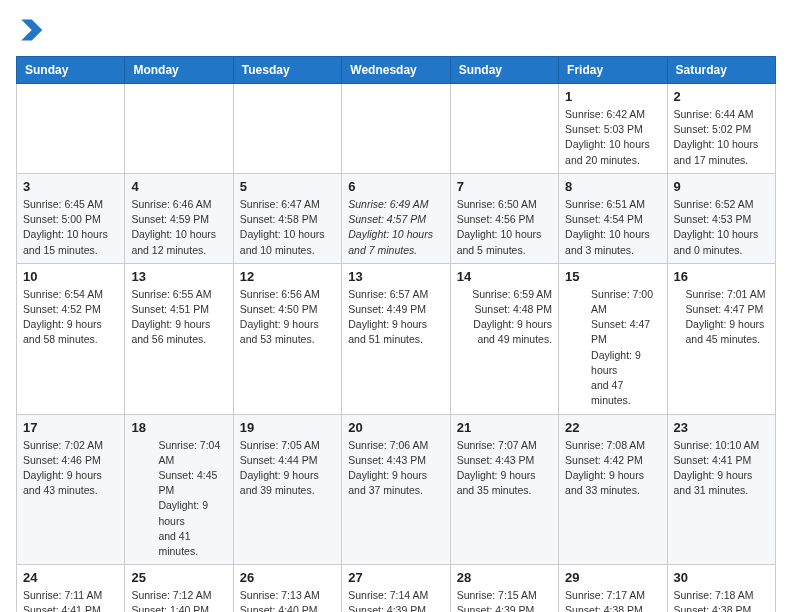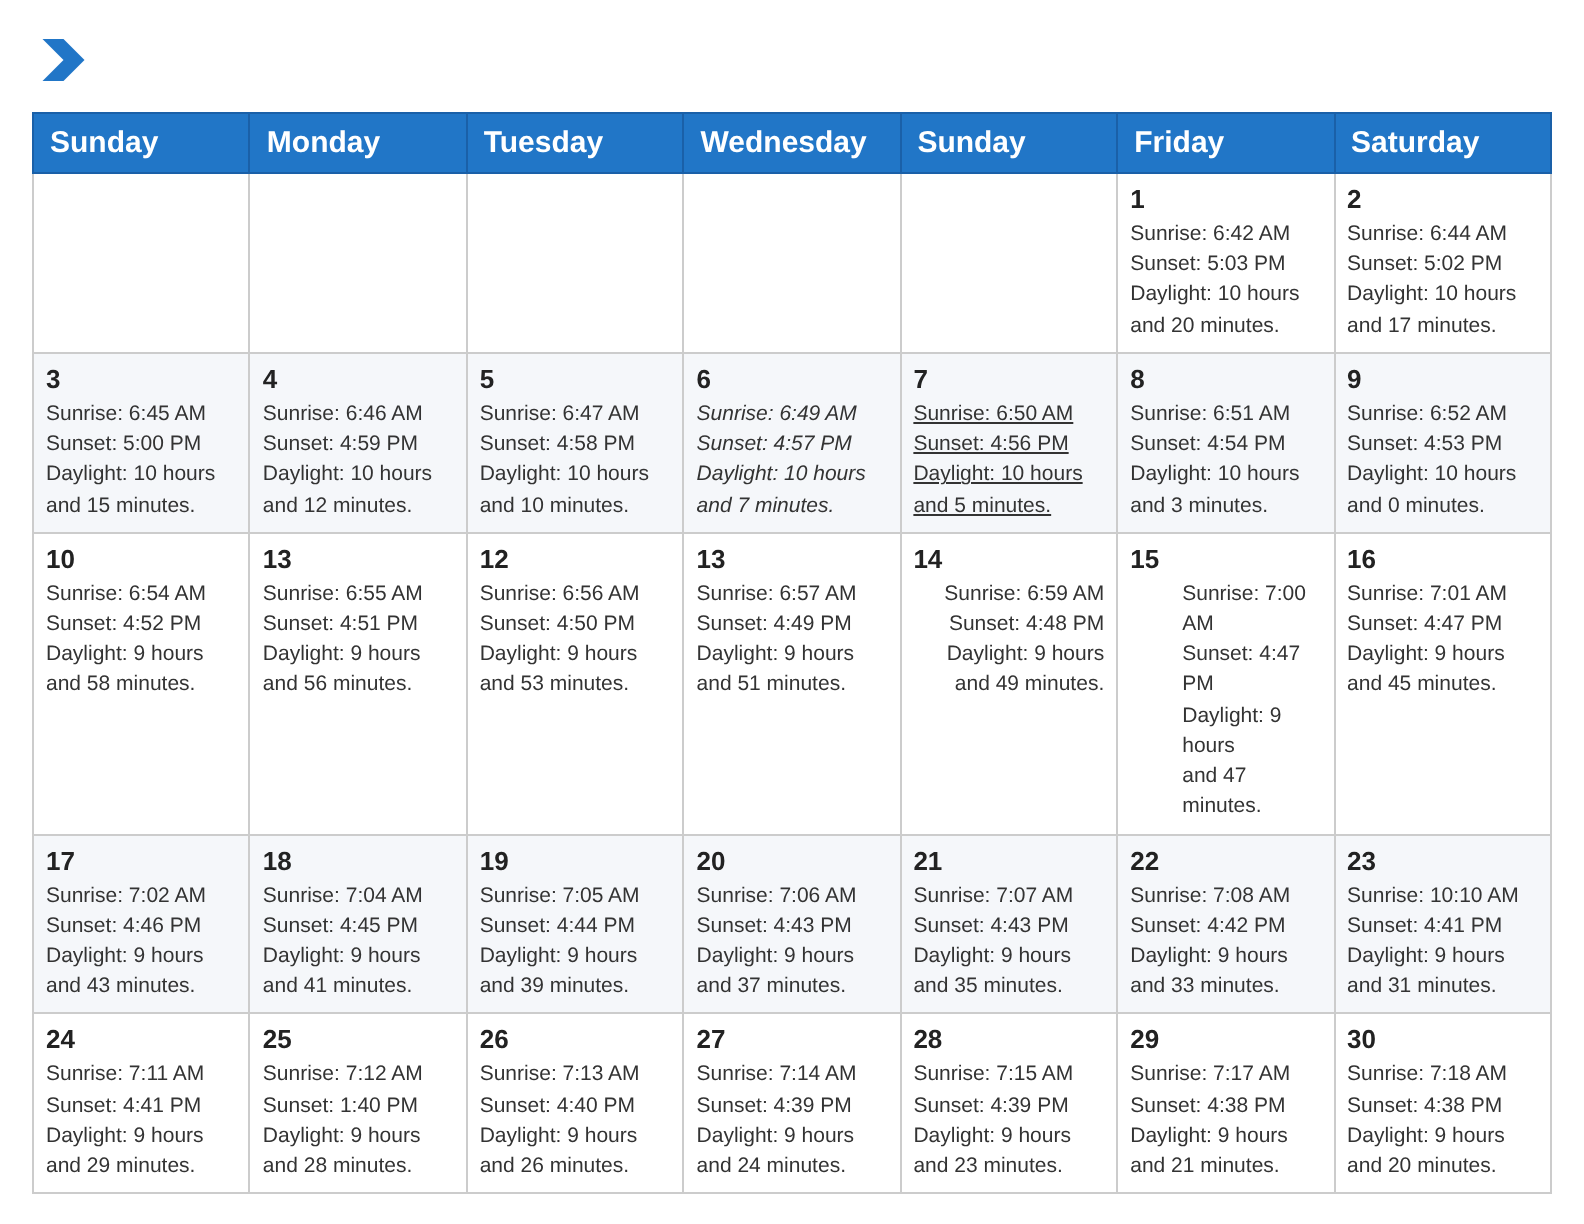--- a/index.html
+++ b/index.html
@@ -45,21 +45,21 @@
     .calendar {
       width: 100%;
       border-collapse: collapse;
       font-size: 11px;
     }
     .calendar th {
       background: #2176c7;
       color: #fff;
       text-align: left;
       padding: 6px 8px;
-      font-size: 15px;
+      font-size: 12px;
       font-weight: bold;
       border: 1px solid #1a60a8;
     }
     .calendar td {
       border: 1px solid #ccc;
       vertical-align: top;
       padding: 5px 6px;
       width: 108px;
       min-height: 80px;
       background: #fff;
@@ -161,21 +161,21 @@
         </td>
         <td>
           <div class="day-number">6</div>
           <div class="day-info" style="white-space: pre-line; font-style: italic;">Sunrise: 6:49 AM
 Sunset: 4:57 PM
 Daylight: 10 hours
 and 7 minutes.</div>
         </td>
         <td>
           <div class="day-number">7</div>
-          <div class="day-info" style="white-space: pre-line; text-decoration: underline;">Sunrise: 6:50 AM
+          <div class="day-info" style="white-space: pre-line;">Sunrise: 6:50 AM
 Sunset: 4:56 PM
 Daylight: 10 hours
 and 5 minutes.</div>
         </td>
         <td>
           <div class="day-number">8</div>
           <div class="day-info" style="white-space: pre-line;">Sunrise: 6:51 AM
 Sunset: 4:54 PM
 Daylight: 10 hours
 and 3 minutes.</div>
@@ -226,37 +226,37 @@
         </td>
         <td>
           <div class="day-number">15</div>
           <div class="day-info" style="white-space: pre-line; margin-left: 26px;">Sunrise: 7:00 AM
 Sunset: 4:47 PM
 Daylight: 9 hours
 and 47 minutes.</div>
         </td>
         <td>
           <div class="day-number">16</div>
-          <div class="day-info" style="white-space: pre-line;">Sunrise: 7:01 AM
+          <div class="day-info" style="white-space: pre-line; margin-left: 12px;">Sunrise: 7:01 AM
 Sunset: 4:47 PM
 Daylight: 9 hours
 and 45 minutes.</div>
         </td>
       </tr>
       <tr class="row-even">
         <td>
           <div class="day-number">17</div>
           <div class="day-info" style="white-space: pre-line;">Sunrise: 7:02 AM
 Sunset: 4:46 PM
 Daylight: 9 hours
 and 43 minutes.</div>
         </td>
         <td>
           <div class="day-number">18</div>
-          <div class="day-info" style="white-space: pre-line;">Sunrise: 7:04 AM
+          <div class="day-info" style="white-space: pre-line; margin-left: 27px;">Sunrise: 7:04 AM
 Sunset: 4:45 PM
 Daylight: 9 hours
 and 41 minutes.</div>
         </td>
         <td>
           <div class="day-number">19</div>
           <div class="day-info" style="white-space: pre-line;">Sunrise: 7:05 AM
 Sunset: 4:44 PM
 Daylight: 9 hours
 and 39 minutes.</div>

